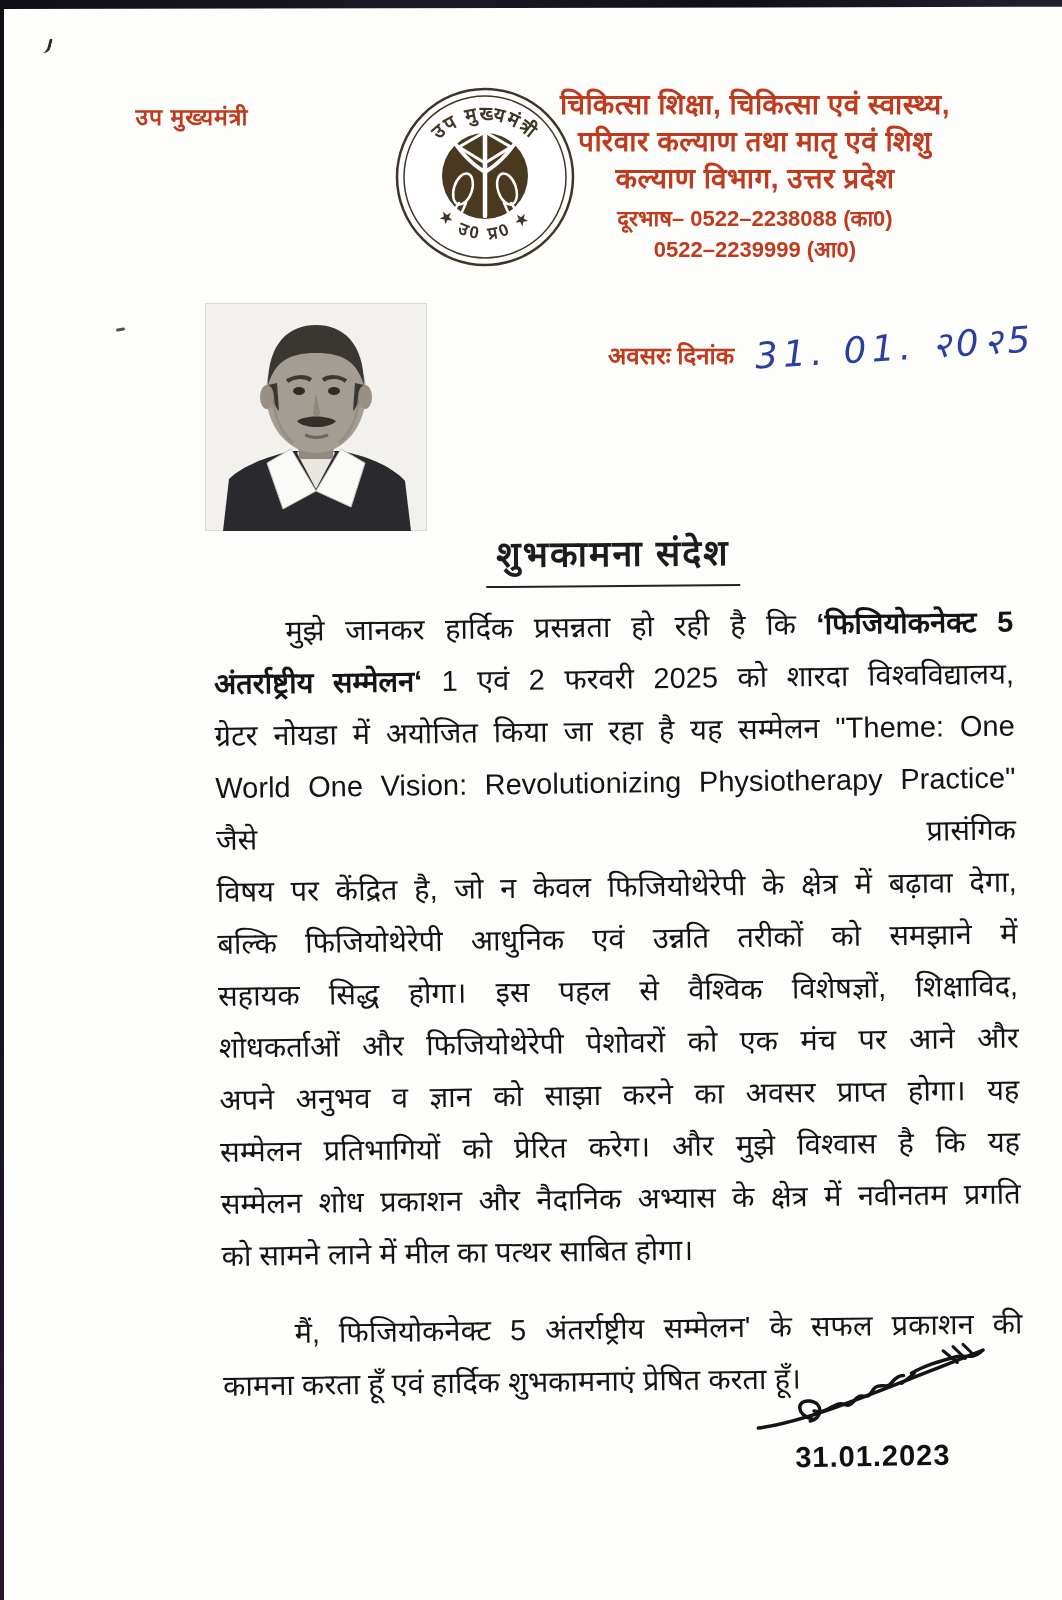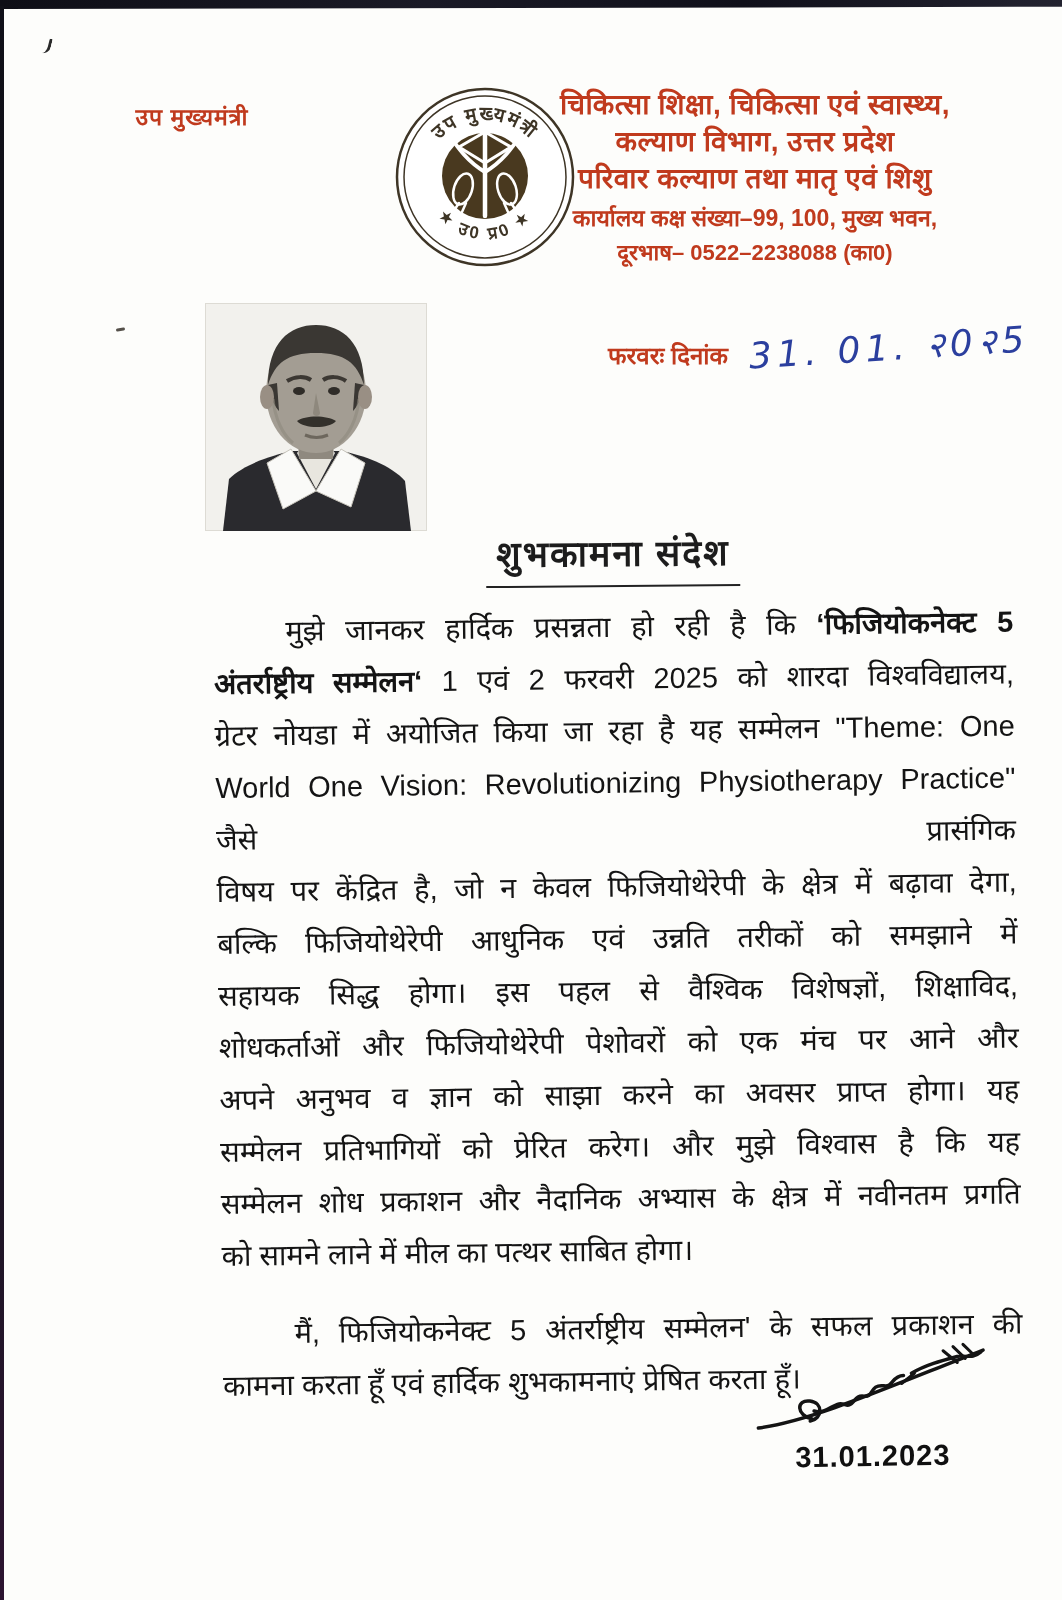--- a/index.html
+++ b/index.html
@@ -92,33 +92,33 @@
     </g>
     <text font-size="17" font-weight="bold" fill="#3e3526" letter-spacing="3">
       <textPath href="#arcBot" startOffset="50%" text-anchor="middle">★ उ0 प्र0 ★</textPath>
     </text>
   </svg>
 </div>
 
 <div class="hdr-right">
   <div class="dept">
     <div>चिकित्सा शिक्षा, चिकित्सा एवं स्वास्थ्य,</div>
+    <div>परिवार कल्याण तथा मातृ एवं शिशु</div>
     <div>कल्याण विभाग, उत्तर प्रदेश</div>
-    <div>परिवार कल्याण तथा मातृ एवं शिशु</div>
   </div>
   <div class="office">
-    <div>कार्यालय कक्ष संख्या–99, 100, मुख्य भवन,</div>
   </div>
   <div class="phones">
     <div>दूरभाष– 0522–2238088 (का0)</div>
+    <div>0522–2239999 (आ0)</div>
   </div>
 </div>
 
 <div class="place-date">
-  <span>फरवरः दिनांक</span>
+  <span>अवसरः दिनांक</span>
   <span class="hand-date">31. 01. २0२5</span>
 </div>
 
 <div class="photo">
   <svg width="222" height="228" viewBox="0 0 222 228">
     <rect width="222" height="228" fill="#f2f1ed"></rect>
     <rect width="222" height="228" fill="none" stroke="#dddbd4" stroke-width="2"></rect>
 
     <path d="M 18,228 L 24,176 C 40,160 70,152 86,148 L 136,148 C 158,152 186,162 200,178 L 206,228 Z" fill="#2a2a2e"></path>
 

